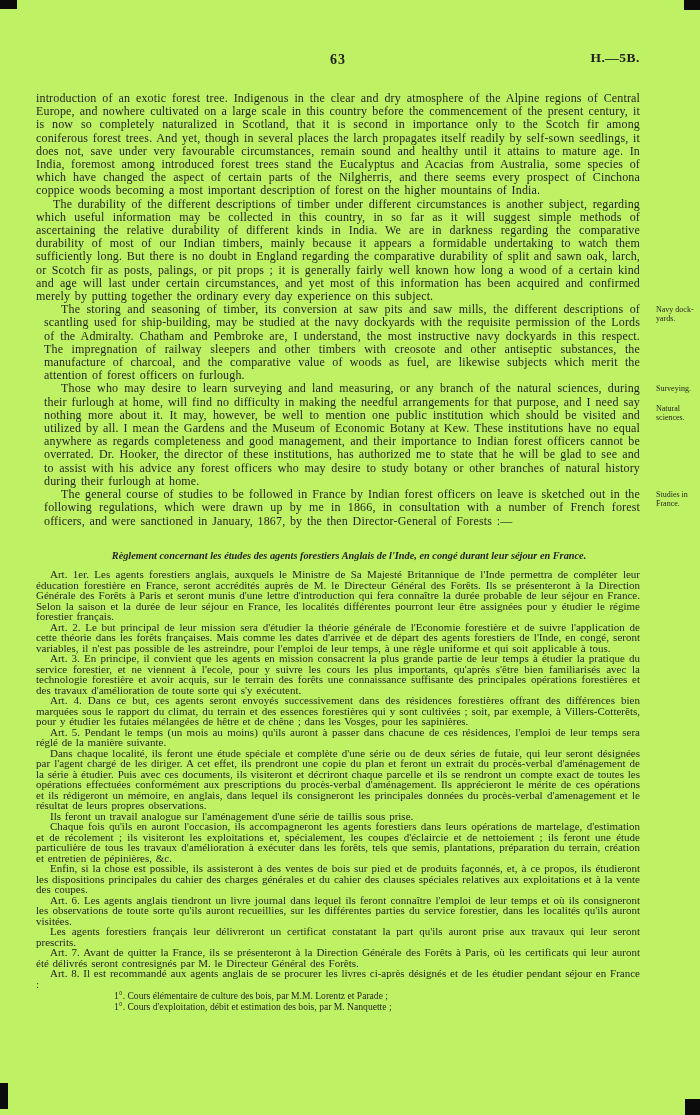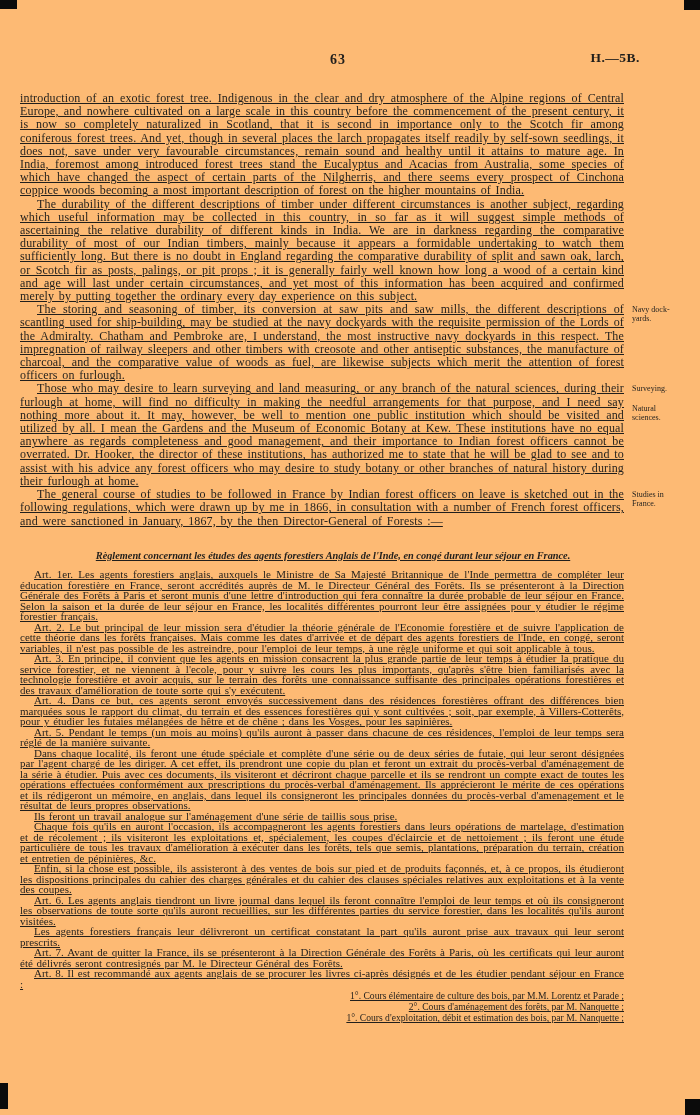--- a/index.html
+++ b/index.html
@@ -1,20 +1,20 @@
 <!DOCTYPE html>
 <html><head>
 <meta charset="utf-8">
 <style>
   html,body { margin:0; padding:0; background:#5a5a5a; }
   .page {
     position:relative;
     width:700px; height:1115px;
     margin:0 auto;
-    background:#fdba74;
+    background:#bef264;
     font-family:"Liberation Serif", serif;
     color:#211f1c;
     overflow:hidden;
   }
   .corner-mark { position:absolute; background:#0b0b0b; }
   .corner-mark.tl { top:0; left:0; width:17px; height:9px; }
   .corner-mark.tr { top:0; right:0; width:16px; height:10px; }
   .corner-mark.bl { bottom:6px; left:0; width:8px; height:26px; }
   .corner-mark.br { bottom:0; right:0; width:15px; height:16px; }
 
@@ -22,33 +22,33 @@
     position:absolute; top:50px; left:36px; width:604px;
     text-align:center;
   }
   .page-number { font-weight:bold; font-size:14px; letter-spacing:1px; }
   .doc-ref {
     position:absolute; right:0; top:0;
     font-weight:bold; font-size:13.5px; letter-spacing:0.5px;
   }
 
   .text-block {
-    position:absolute; top:92px; left:20px; width:604px;text-decoration:underline;
+    position:absolute; top:92px; left:36px; width:604px;
   }
   .para {
     margin:0;
     font-size:12px;
     line-height:13.2px;
     text-align:justify;
     text-indent:17px;
     letter-spacing:0.15px;
     word-spacing:1.5px;
   }
   .para.no-indent { text-indent:0; }
-  .para-wrap { position:relative; }
+  .para-wrap { position:relative;margin-left:8px; }
   .margin-note {
     position:absolute; left:612px; width:52px;
     font-size:8px; line-height:9px;
     text-align:left;
     color:#262420;
   }
   .margin-note.n0 { top:2px; }
   .margin-note.n1 { top:2px; }
   .margin-note.n2 { top:22px; }
   .margin-note.n3 { top:2px; }
@@ -66,21 +66,21 @@
   .article {
     margin:0;
     font-size:11px;
     line-height:10.5px;
     text-align:justify;
     text-indent:14px;
     word-spacing:1px;
   }
   .book-list { margin:1px 0 0 78px; padding:0; list-style:none; }
   .book-list li {
-    font-size:9.6px; line-height:11px; text-align:right;
+    font-size:9.6px; line-height:11px; text-align:left;
   }
 </style>
 </head>
 <body>
 
 <div class="page">
 
   <div class="corner-mark tl"></div>
   <div class="corner-mark tr"></div>
   <div class="corner-mark bl"></div>
@@ -125,19 +125,18 @@
       <p class="article">Ils feront un travail analogue sur l'aménagement d'une série de taillis sous prise.</p>
       <p class="article">Chaque fois qu'ils en auront l'occasion, ils accompagneront les agents forestiers dans leurs opérations de martelage, d'estimation et de récolement ; ils visiteront les exploitations et, spécialement, les coupes d'éclaircie et de nettoiement ; ils feront une étude particulière de tous les travaux d'amélioration à exécuter dans les forêts, tels que semis, plantations, préparation du terrain, création et entretien de pépinières, &amp;c.</p>
       <p class="article">Enfin, si la chose est possible, ils assisteront à des ventes de bois sur pied et de produits façonnés, et, à ce propos, ils étudieront les dispositions principales du cahier des charges générales et du cahier des clauses spéciales relatives aux exploitations et à la vente des coupes.</p>
       <p class="article">Art. 6. Les agents anglais tiendront un livre journal dans lequel ils feront connaître l'emploi de leur temps et où ils consigneront les observations de toute sorte qu'ils auront recueillies, sur les différentes parties du service forestier, dans les localités qu'ils auront visitées.</p>
       <p class="article">Les agents forestiers français leur délivreront un certificat constatant la part qu'ils auront prise aux travaux qui leur seront prescrits.</p>
       <p class="article">Art. 7. Avant de quitter la France, ils se présenteront à la Direction Générale des Forêts à Paris, où les certificats qui leur auront été délivrés seront contresignés par M. le Directeur Général des Forêts.</p>
       <p class="article">Art. 8. Il est recommandé aux agents anglais de se procurer les livres ci-après désignés et de les étudier pendant séjour en France :</p>
 
       <ul class="book-list">
         <li>1°. Cours élémentaire de culture des bois, par M.M. Lorentz et Parade ;</li>
-        <li>2°. Cours d'aménagement des forêts, par M. Nanquette ;</li>
         <li>1°. Cours d'exploitation, débit et estimation des bois, par M. Nanquette ;</li>
       </ul>
     </section>
 
   </main>
 </div>
 
 </body></html>

